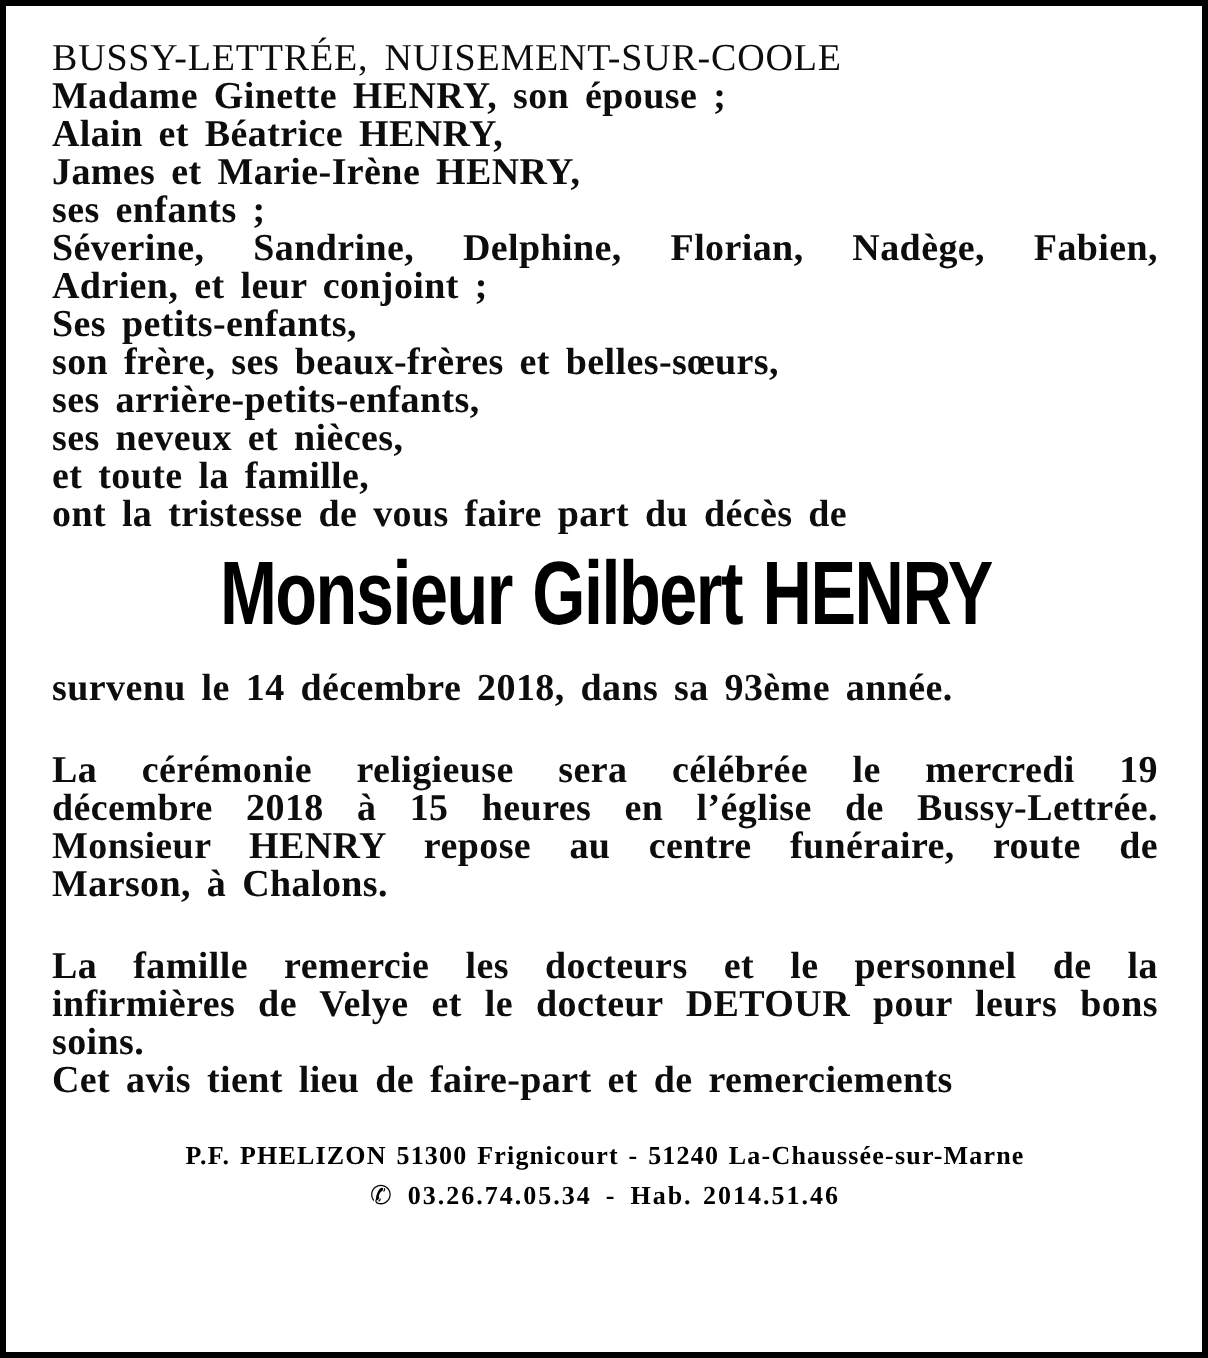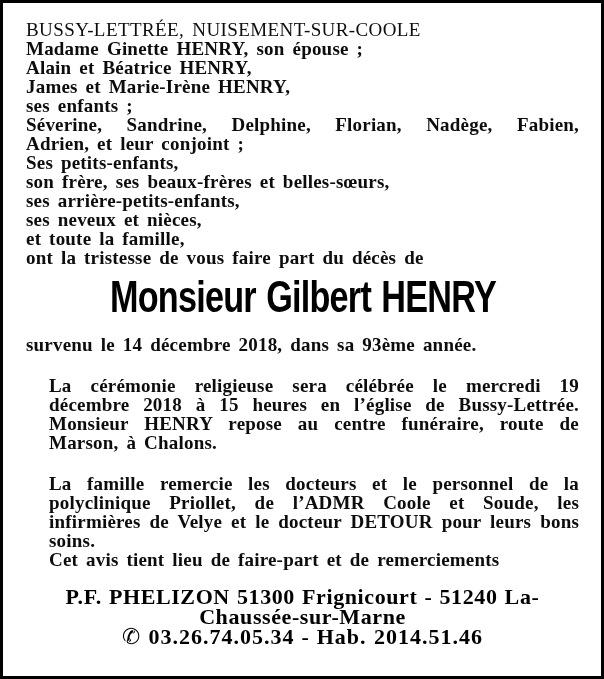--- a/index.html
+++ b/index.html
@@ -43,27 +43,27 @@
     transform: scaleX(0.76);
     transform-origin: 50% 50%;
     font-family: "Liberation Sans", "DejaVu Sans", sans-serif;
     font-weight: 700;
     font-size: 45px;
     letter-spacing: -1px;
     word-spacing: 2px;
     color: #000000;
   }
   .death-line { margin-top: 14px; }
-  .para { margin-top: 22px; margin-left: 23px; }
+  .para { margin-top: 22px; }
   .footer {
     margin-top: 18px;
     text-align: center;
     font-family: "Liberation Serif", "DejaVu Sans", serif;
     font-weight: 700;
-    font-size: 22px;
+    font-size: 13px;
     line-height: 20px;
     letter-spacing: 0.6px;
     word-spacing: 1px;
     color: #000000;
   }
   .footer-contact {
     display: flex;
     justify-content: center;
     gap: 7px;
     letter-spacing: 1px;
@@ -99,21 +99,20 @@
 
   <div class="para">
     <div class="bline just">La cérémonie religieuse sera célébrée le mercredi 19</div>
     <div class="bline just">décembre 2018 à 15 heures en l’église de Bussy-Lettrée.</div>
     <div class="bline just">Monsieur HENRY repose au centre funéraire, route de</div>
     <div class="bline">Marson, à Chalons.</div>
   </div>
 
   <div class="para">
     <div class="bline just">La famille remercie les docteurs et le personnel de la</div>
-    <div class="bline just">polyclinique Priollet, de l’ADMR Coole et Soude, les</div>
     <div class="bline just">infirmières de Velye et le docteur DETOUR pour leurs bons</div>
     <div class="bline">soins.</div>
     <div class="bline">Cet avis tient lieu de faire-part et de remerciements</div>
   </div>
 
   <div class="footer">
     <div class="footer-line1">P.F. PHELIZON 51300 Frignicourt - 51240 La-Chaussée-sur-Marne</div>
     <div class="footer-contact">
       <span>✆</span>
       <span>03.26.74.05.34</span>

